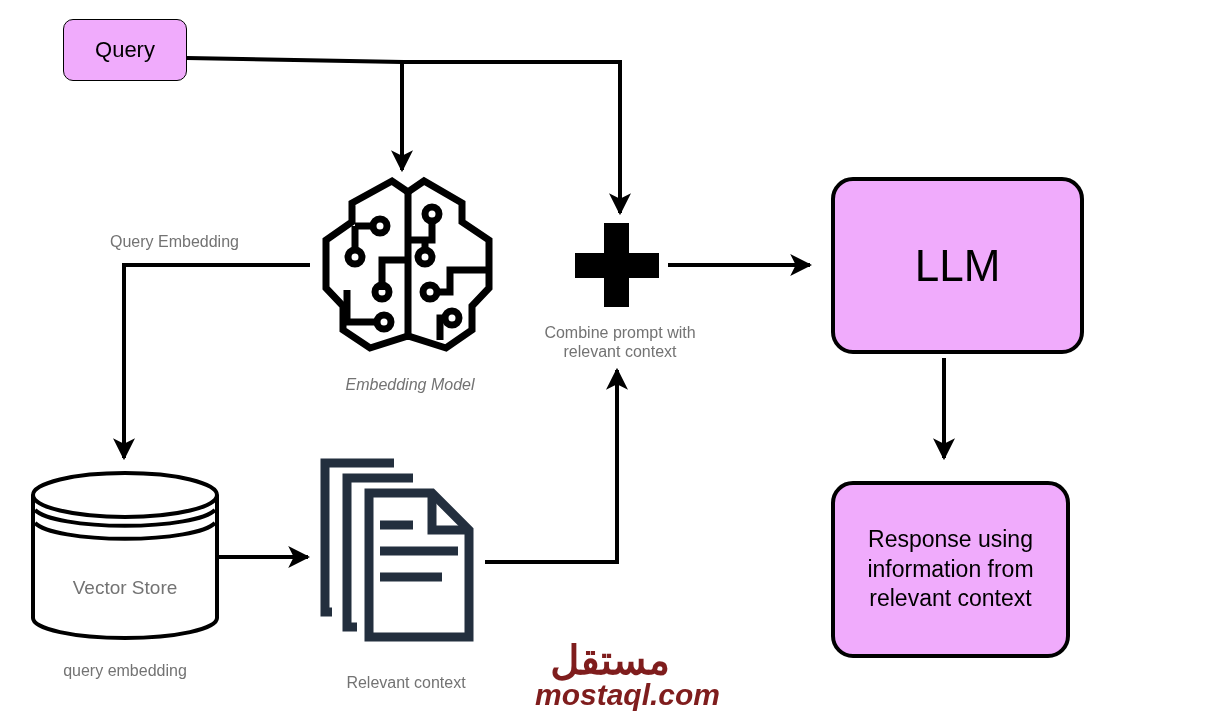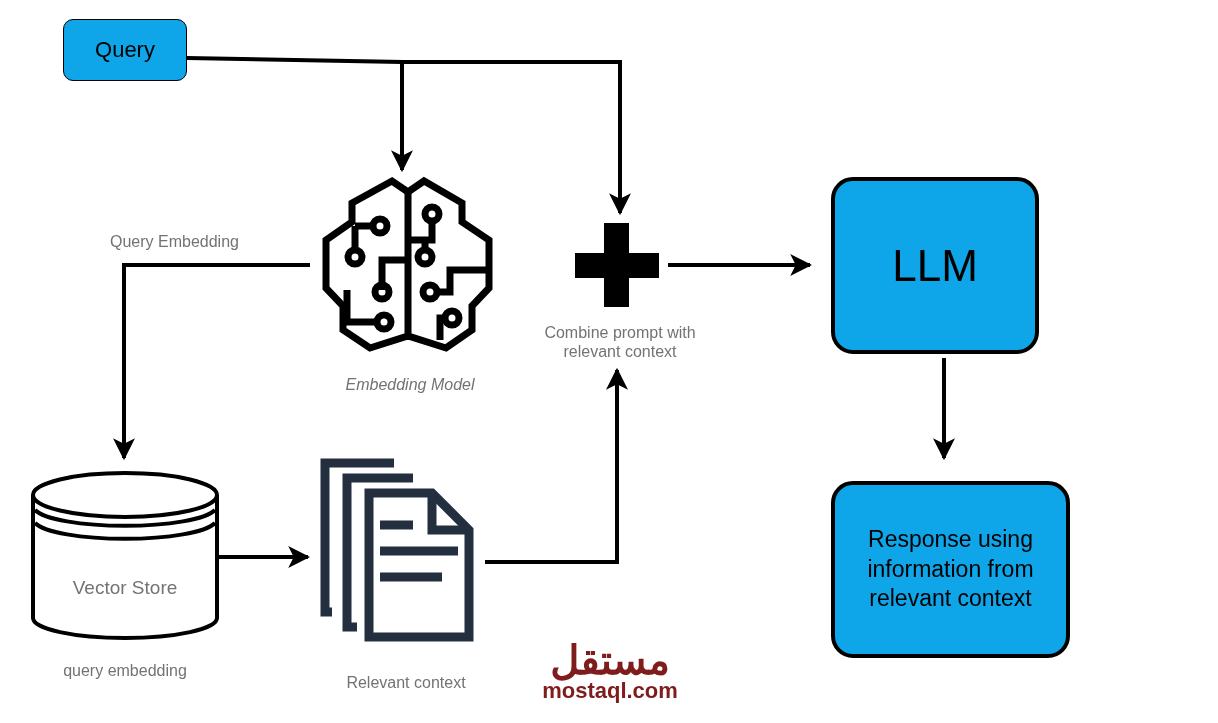--- a/index.html
+++ b/index.html
@@ -1,29 +1,29 @@
 <!DOCTYPE html>
 <html><head>
 <meta charset="utf-8">
 <style>
   html, body { margin: 0; padding: 0; background: #ffffff; }
   body { width: 1218px; height: 723px; position: relative; overflow: hidden;
          font-family: "Liberation Sans", sans-serif; color: #000; }
   svg#diagram { position: absolute; left: 0; top: 0; }
   .lbl { position: absolute; text-align: center; color: #737373; line-height: 1.2; }
-  .box { position: absolute; background: #0ea5e9; border: 4px solid #000; border-radius: 22px;
+  .box { position: absolute; background: #f0abfc; border: 4px solid #000; border-radius: 22px;
          box-sizing: border-box; display: flex; align-items: center; justify-content: center; text-align: center; }
   .query-box { left: 63px; top: 19px; width: 124px; height: 62px; border: 1.5px solid #000; border-radius: 10px;
                font-size: 22px; }
-  .llm-box { left: 831px; top: 177px; width: 208px; height: 177px; font-size: 44px; }
+  .llm-box { left: 831px; top: 177px; width: 253px; height: 177px; font-size: 44px; }
   .resp-box { left: 831px; top: 469px; width: 239px; height: 177px; font-size: 23px; line-height: 1.3; margin-top: 12px; }
   .small { font-size: 16px; }
   .watermark { position: absolute; left: 535px; top: 640px; width: 150px; text-align: center; color: #7f1d1d; }
   .wm-ar { font-size: 40px; font-weight: bold; line-height: 1; }
-  .wm-en { font-size: 22px; font-weight: bold; line-height: 1; }
+  .wm-en { font-size: 30px; font-weight: bold; line-height: 1; font-style: italic; }
 </style>
 </head>
 <body>
 
 <svg id="diagram" width="1218" height="723" viewBox="0 0 1218 723">
   <defs>
     <marker id="arr" markerWidth="10" markerHeight="10" refX="8" refY="5" orient="auto" markerUnits="userSpaceOnUse">
       <path d="M0,0 L10,5 L0,10 L2.5,5 Z" fill="#000"></path>
     </marker>
     <marker id="arrL" viewBox="0 0 20 20" markerWidth="22" markerHeight="22" refX="18" refY="10" orient="auto" markerUnits="userSpaceOnUse">

